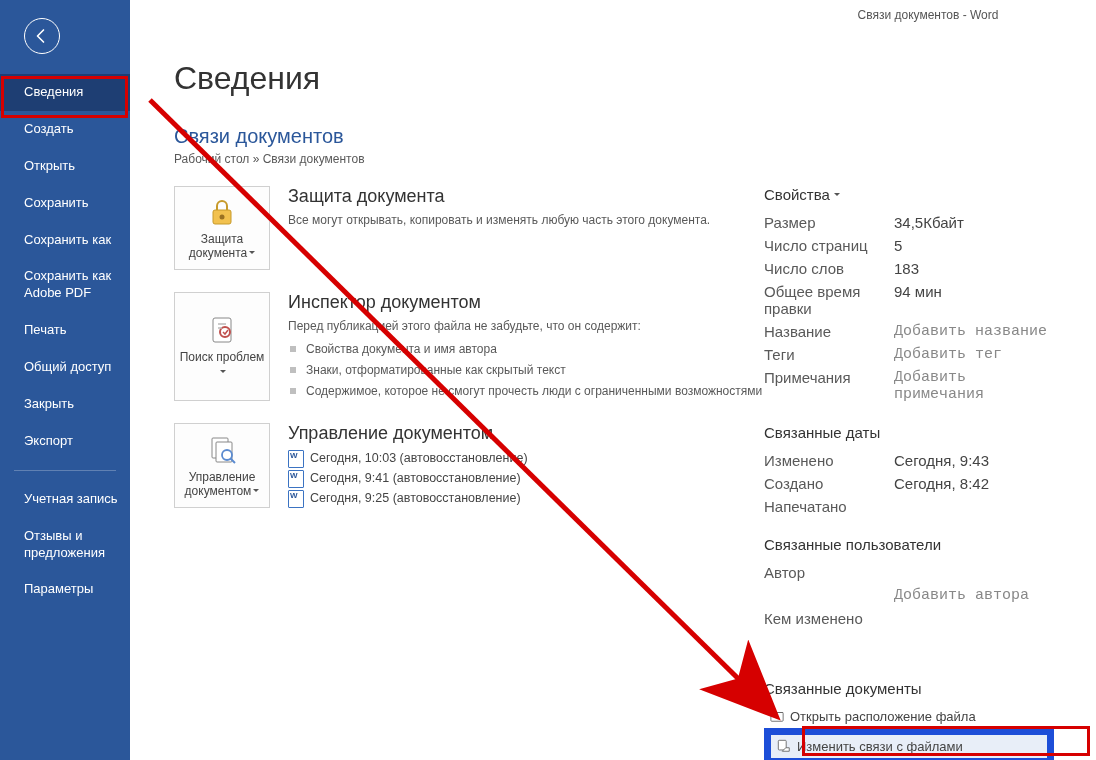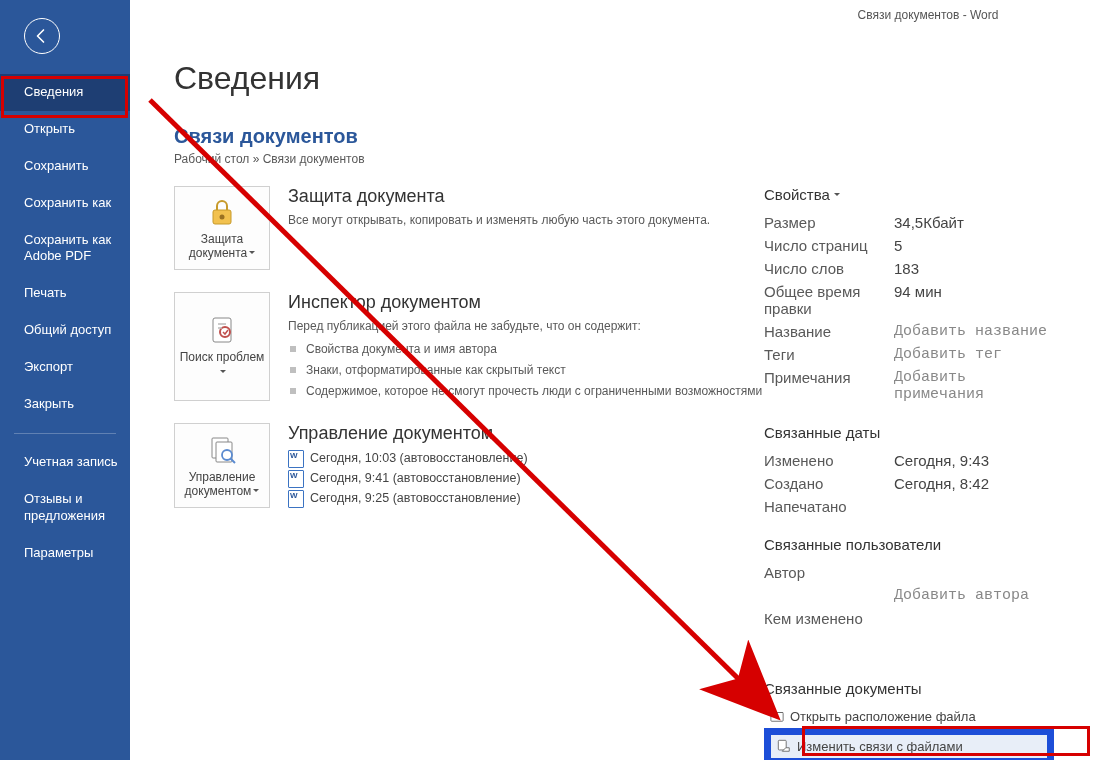--- a/index.html
+++ b/index.html
@@ -68,21 +68,21 @@
 }
 .page-title {
   font-size: 32px;
   font-weight: 300;
   color: #333;
   margin-bottom: 28px;
 }
 .doc-title {
   font-size: 20px;
   color: #2b579a;
-  font-weight: 700;
+  font-weight: 400;
   margin-bottom: 4px;
 }
 .breadcrumb {
   font-size: 12px;
   color: #595959;
   margin-bottom: 20px;
 }
 
 .content-cols {
   display: flex;
@@ -266,28 +266,29 @@
   <span>Связи документов  -  Word</span>
 </div>
 
 <div class="sidebar">
   <div class="back-circle">
     <svg viewBox="0 0 24 24">
         <path d="M14 4l-8 8 8 8" stroke="#fff" stroke-width="2.2" fill="none" stroke-linecap="round" stroke-linejoin="round"></path>
       </svg>
   </div>
   <div class="side-item selected"><span>Сведения</span></div>
+  <div class="side-item"><span>Создать</span></div>
   <div class="side-item"><span>Открыть</span></div>
   <div class="side-item"><span>Сохранить</span></div>
   <div class="side-item"><span>Сохранить как</span></div>
   <div class="side-item"><span>Сохранить как Adobe PDF</span></div>
   <div class="side-item"><span>Печать</span></div>
   <div class="side-item"><span>Общий доступ</span></div>
+  <div class="side-item"><span>Закрыть</span></div>
   <div class="side-item"><span>Экспорт</span></div>
-  <div class="side-item"><span>Закрыть</span></div>
   <div class="side-sep"></div>
   <div class="side-item"><span>Учетная запись</span></div>
   <div class="side-item"><span>Отзывы и предложения</span></div>
   <div class="side-item"><span>Параметры</span></div>
 </div>
 
 <div class="main">
   <div class="page-title">Сведения</div>
   <div class="doc-title">Связи документов</div>
   <div class="breadcrumb">Рабочий стол » Связи документов</div>

